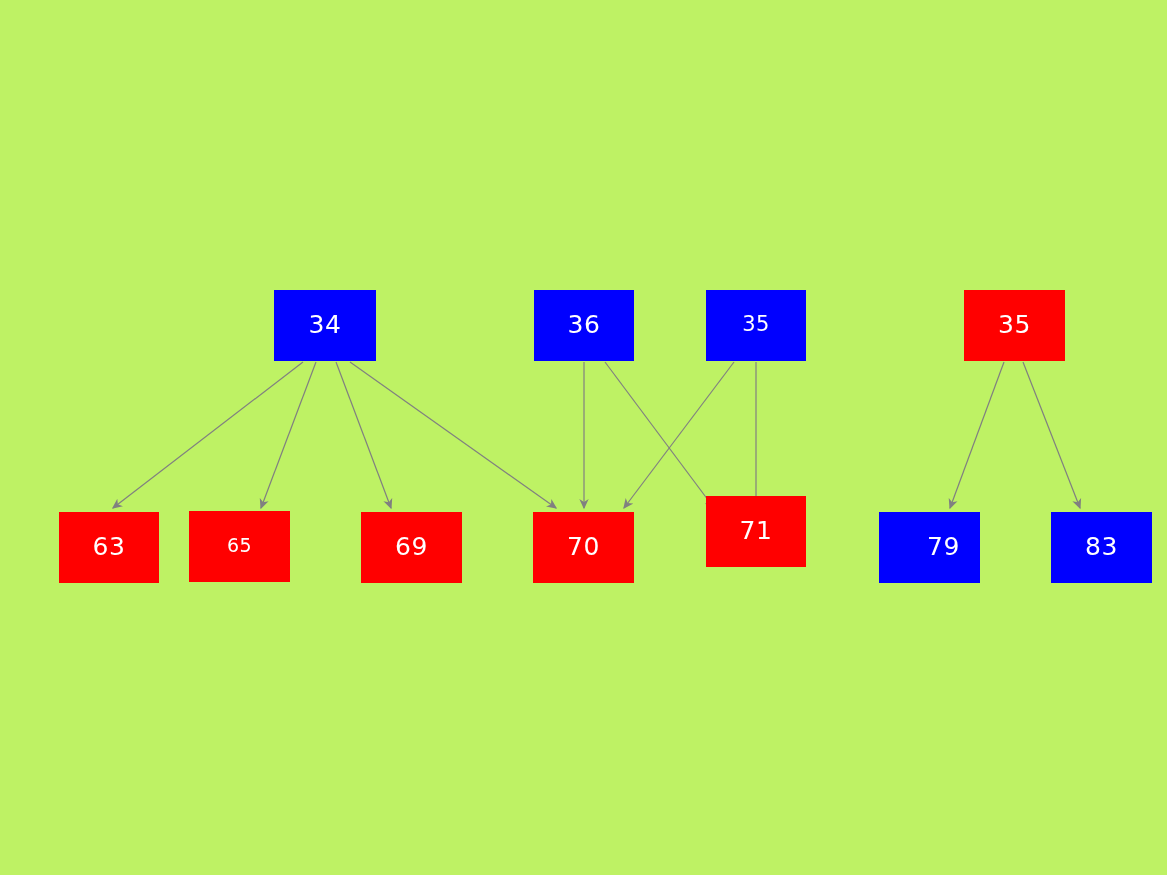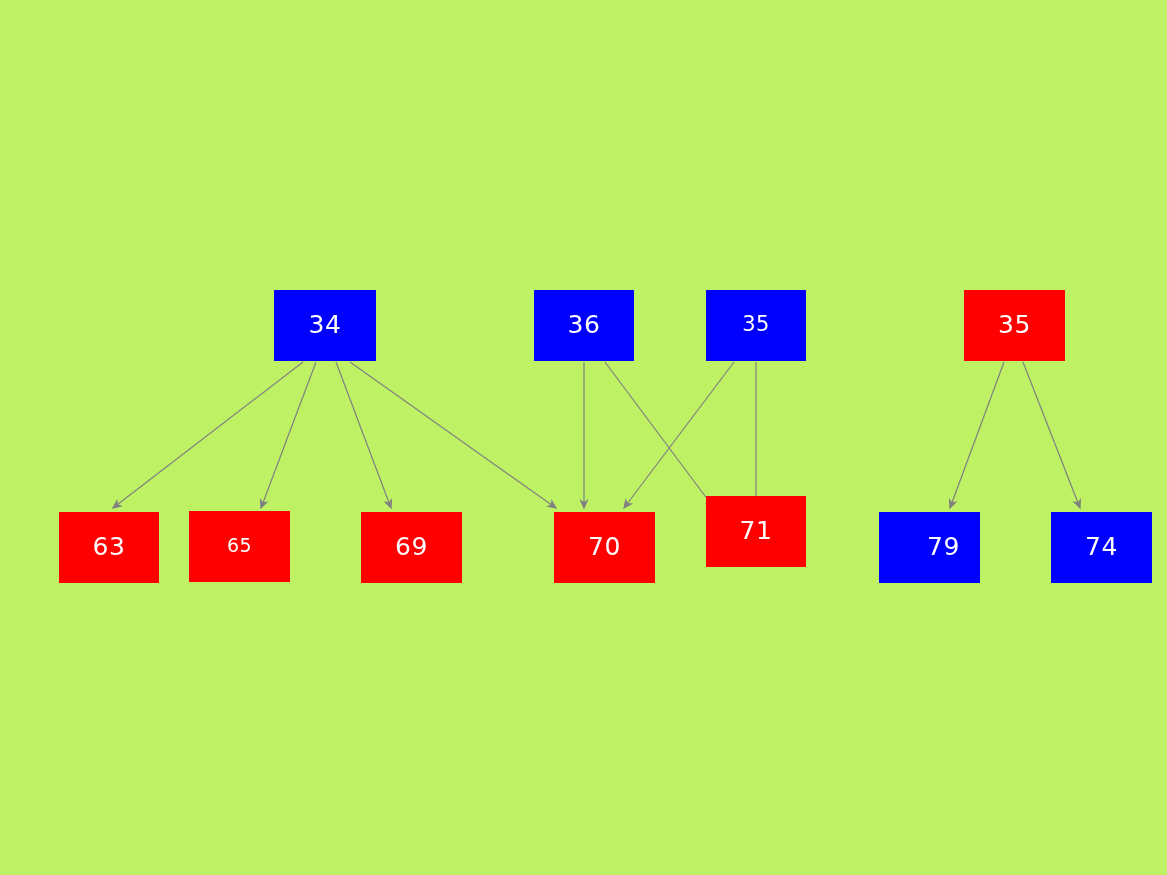--- a/index.html
+++ b/index.html
@@ -81,26 +81,26 @@
       </div>
       <div class="node" style="left: 15px; top: 512px; width: 100px; height: 71px; background: rgb(255, 0, 0); color: rgb(255, 255, 255); font-size: 25px; margin-left: 44px;">
         <span class="node-label">63</span>
       </div>
       <div class="node" style="left: 189px; top: 511px; width: 101px; height: 71px; background: rgb(255, 0, 0); color: rgb(255, 255, 255); font-size: 19px;">
         <span class="node-label">65</span>
       </div>
       <div class="node" style="left: 361px; top: 512px; width: 101px; height: 71px; background: rgb(255, 0, 0); color: rgb(255, 255, 255); font-size: 25px; text-align: center;">
         <span class="node-label">69</span>
       </div>
-      <div class="node" style="left: 533px; top: 512px; width: 101px; height: 71px; background: rgb(255, 0, 0); color: rgb(255, 255, 255); font-size: 25px; margin-left: 21px;">
+      <div class="node" style="left: 533px; top: 512px; width: 101px; height: 71px; background: rgb(255, 0, 0); color: rgb(255, 255, 255); font-size: 25px;">
         <span class="node-label">70</span>
       </div>
       <div class="node" style="left: 706px; top: 496px; width: 100px; height: 71px; background: rgb(255, 0, 0); color: rgb(255, 255, 255); font-size: 25px;">
         <span class="node-label">71</span>
       </div>
       <div class="node" style="left: 879px; top: 512px; width: 101px; height: 71px; background: rgb(0, 0, 255); color: rgb(255, 255, 255); font-size: 25px; padding-left: 28px;">
         <span class="node-label">79</span>
       </div>
       <div class="node" style="left: 1051px; top: 512px; width: 101px; height: 71px; background: rgb(0, 0, 255); color: rgb(255, 255, 255); font-size: 25px;">
-        <span class="node-label">74</span>
+        <span class="node-label">83</span>
       </div>
     </div>
 </div>
 
 </body></html>

